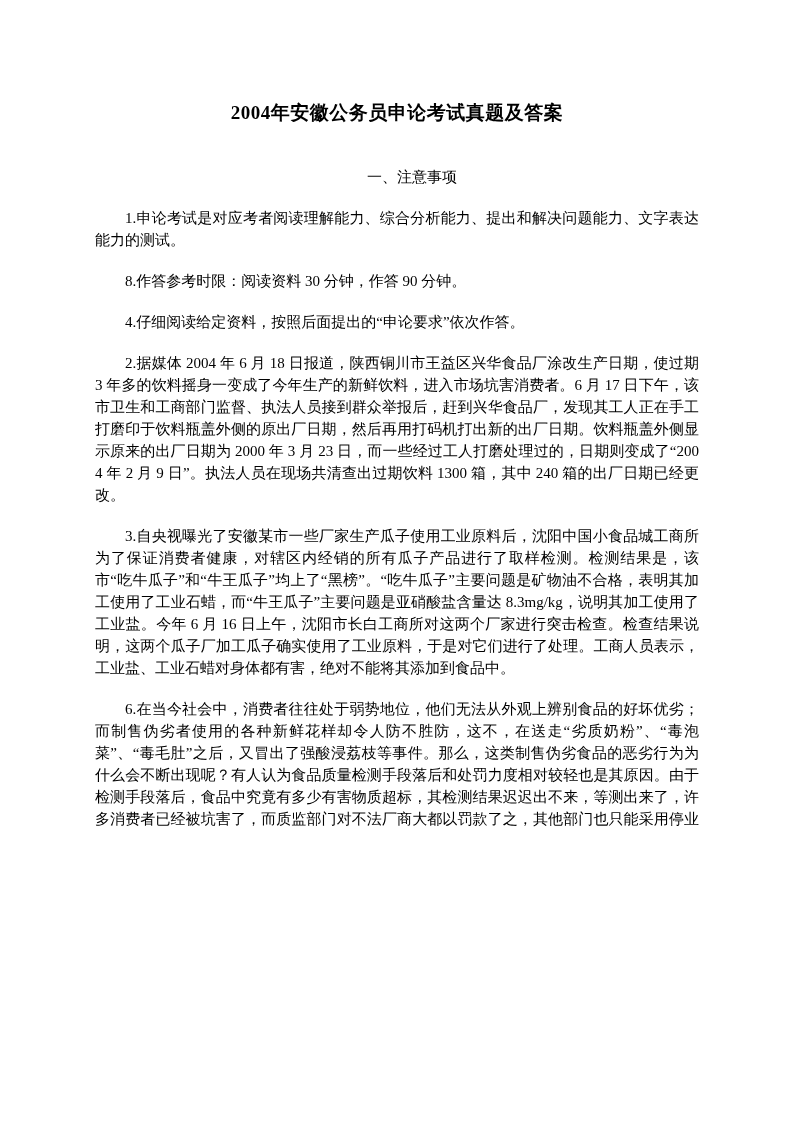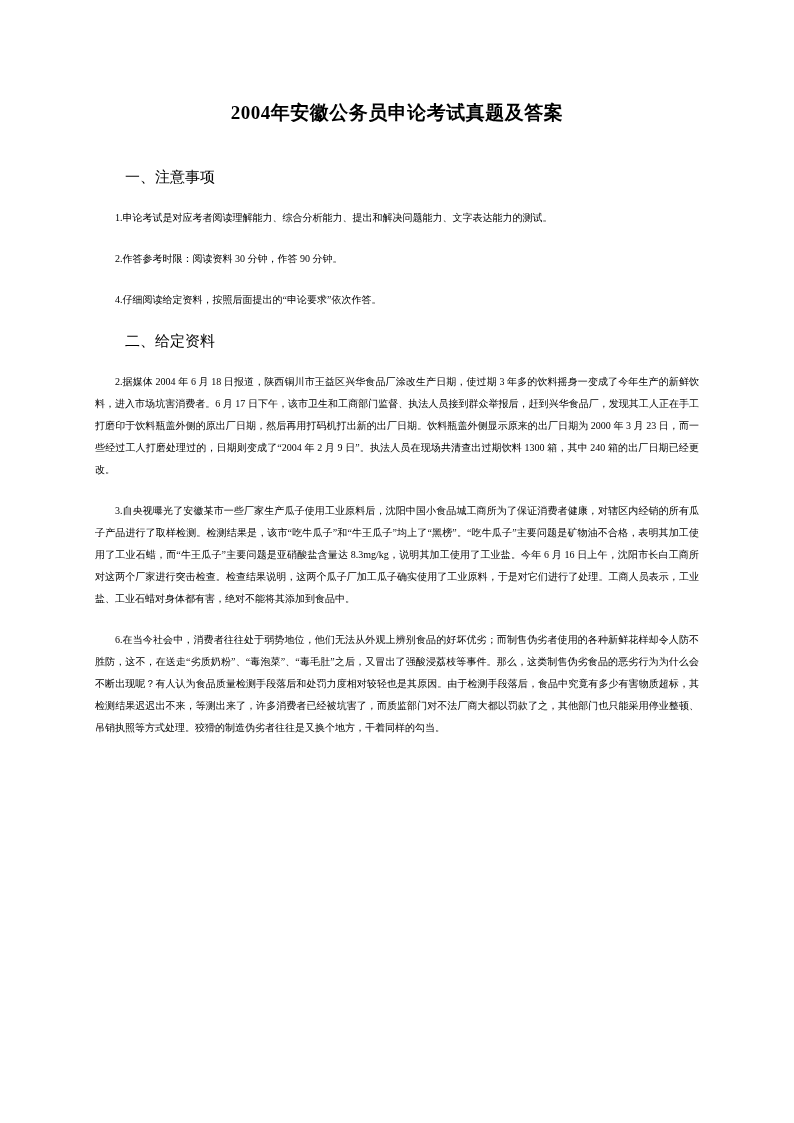--- a/index.html
+++ b/index.html
@@ -23,50 +23,50 @@
   }
   .doc-title {
     font-size: 19px;
     font-weight: bold;
     text-align: center;
     margin: 0 0 40px 0;
     letter-spacing: 0.5px;
     line-height: 26px;
   }
   .para {
-    font-size: 10px;
+    font-size: 15px;
     line-height: 22px;
     text-align: justify;
     text-indent: 2em;
     margin: 0 0 19px 0;
     word-break: break-all;
   }
   .section-heading {
     font-size: 15px;
     line-height: 22px;
     text-indent: 2em;
     margin: 0 0 19px 0;
+    text-align: center;
   }
 </style>
 </head>
 <body>
 
 <div class="page">
 
   <h1 class="doc-title">2004年安徽公务员申论考试真题及答案</h1>
 
   <p class="section-heading">一、注意事项</p>
 
   <p class="para">1.申论考试是对应考者阅读理解能力、综合分析能力、提出和解决问题能力、文字表达能力的测试。</p>
 
-  <p class="para">2.作答参考时限：阅读资料 30 分钟，作答 90 分钟。</p>
+  <p class="para">8.作答参考时限：阅读资料 30 分钟，作答 90 分钟。</p>
 
   <p class="para">4.仔细阅读给定资料，按照后面提出的“申论要求”依次作答。</p>
 
-  <p class="section-heading">二、给定资料</p>
 
 
   <p class="para">2.据媒体 2004 年 6 月 18 日报道，陕西铜川市王益区兴华食品厂涂改生产日期，使过期 3 年多的饮料摇身一变成了今年生产的新鲜饮料，进入市场坑害消费者。6 月 17 日下午，该市卫生和工商部门监督、执法人员接到群众举报后，赶到兴华食品厂，发现其工人正在手工打磨印于饮料瓶盖外侧的原出厂日期，然后再用打码机打出新的出厂日期。饮料瓶盖外侧显示原来的出厂日期为 2000 年 3 月 23 日，而一些经过工人打磨处理过的，日期则变成了“2004 年 2 月 9 日”。执法人员在现场共清查出过期饮料 1300 箱，其中 240 箱的出厂日期已经更改。</p>
 
   <p class="para">3.自央视曝光了安徽某市一些厂家生产瓜子使用工业原料后，沈阳中国小食品城工商所为了保证消费者健康，对辖区内经销的所有瓜子产品进行了取样检测。检测结果是，该市“吃牛瓜子”和“牛王瓜子”均上了“黑榜”。“吃牛瓜子”主要问题是矿物油不合格，表明其加工使用了工业石蜡，而“牛王瓜子”主要问题是亚硝酸盐含量达 8.3mg/kg，说明其加工使用了工业盐。今年 6 月 16 日上午，沈阳市长白工商所对这两个厂家进行突击检查。检查结果说明，这两个瓜子厂加工瓜子确实使用了工业原料，于是对它们进行了处理。工商人员表示，工业盐、工业石蜡对身体都有害，绝对不能将其添加到食品中。</p>
 
   <p class="para">6.在当今社会中，消费者往往处于弱势地位，他们无法从外观上辨别食品的好坏优劣；而制售伪劣者使用的各种新鲜花样却令人防不胜防，这不，在送走“劣质奶粉”、“毒泡菜”、“毒毛肚”之后，又冒出了强酸浸荔枝等事件。那么，这类制售伪劣食品的恶劣行为为什么会不断出现呢？有人认为食品质量检测手段落后和处罚力度相对较轻也是其原因。由于检测手段落后，食品中究竟有多少有害物质超标，其检测结果迟迟出不来，等测出来了，许多消费者已经被坑害了，而质监部门对不法厂商大都以罚款了之，其他部门也只能采用停业整顿、吊销执照等方式处理。狡猾的制造伪劣者往往是又换个地方，干着同样的勾当。</p>
 
 </div>
 

